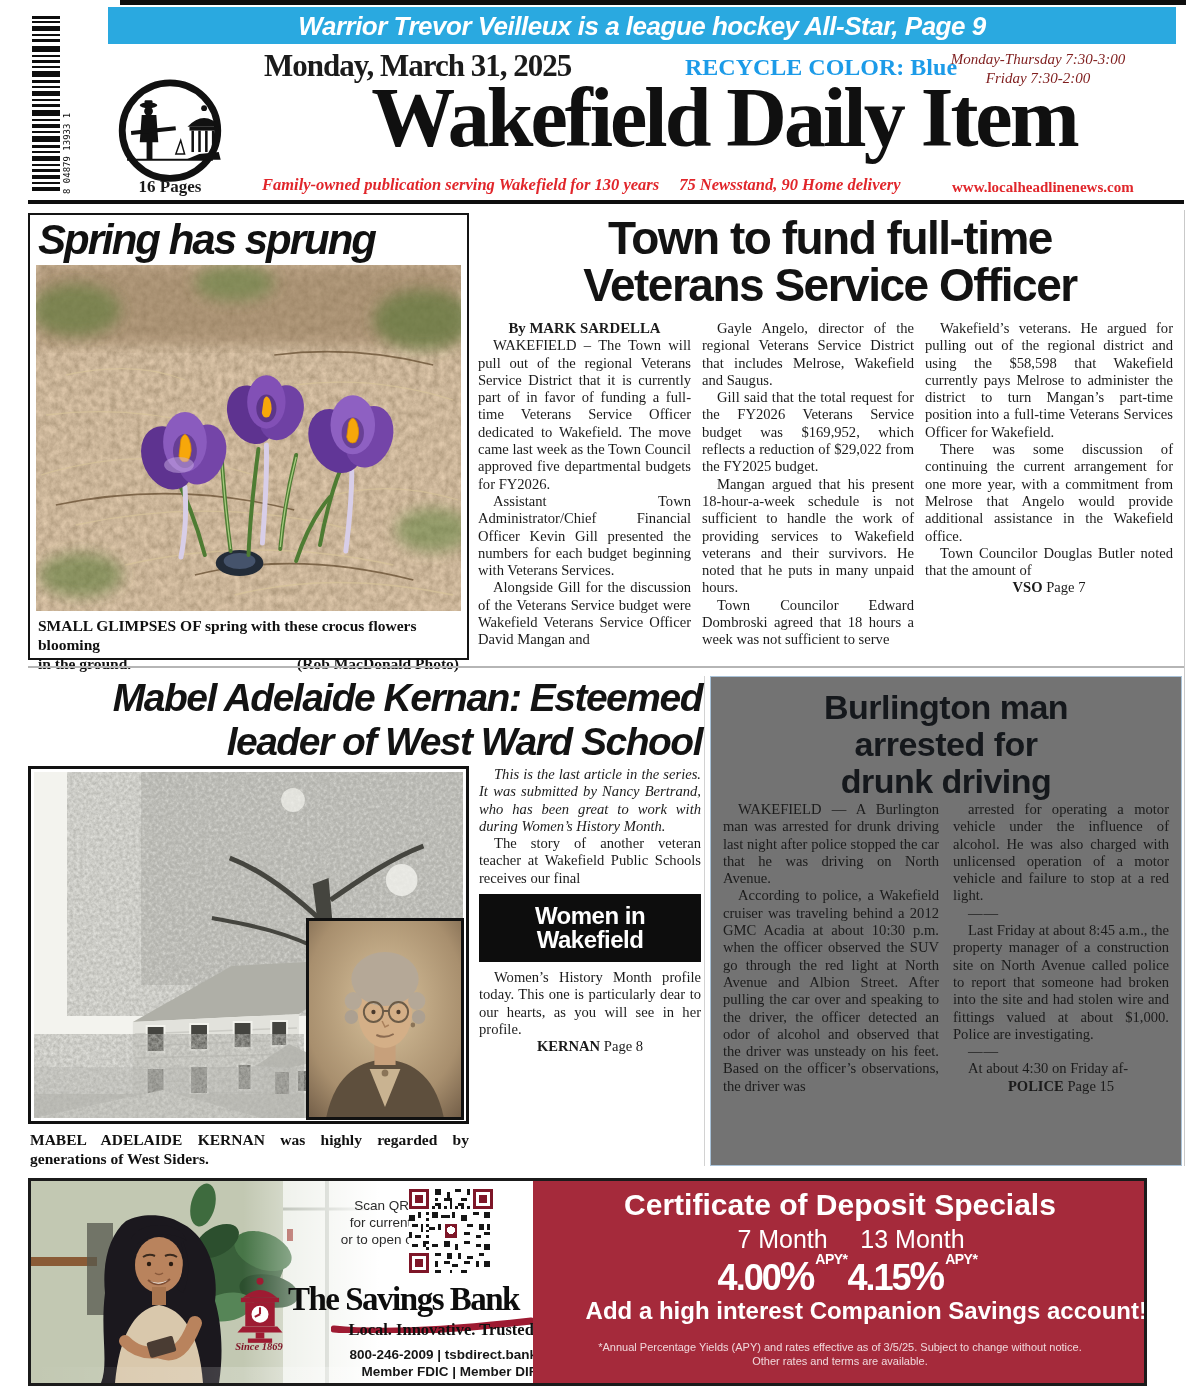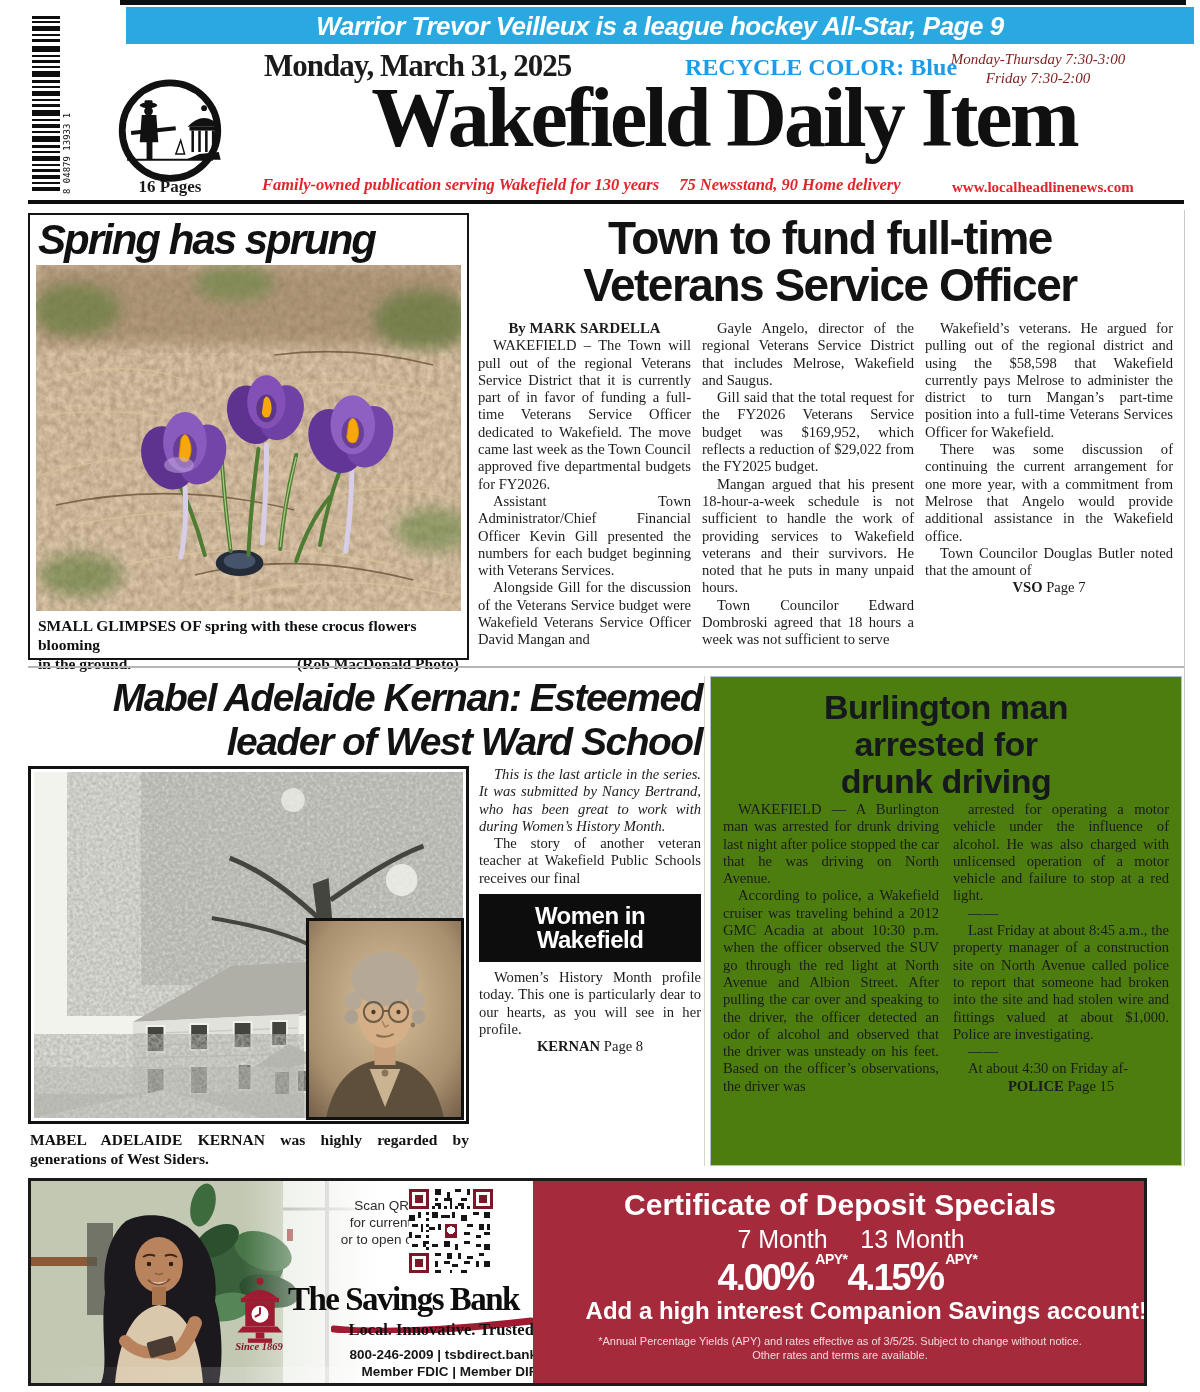--- a/index.html
+++ b/index.html
@@ -1,21 +1,21 @@
 <!DOCTYPE html>
 <html><head>
 <meta charset="utf-8">
 <style>
   html,body{margin:0;padding:0;}
   body{width:1200px;height:1392px;position:relative;background:#fff;
        font-family:"Liberation Serif",serif;color:#1b1b1b;overflow:hidden;}
   .abs{position:absolute;}
   
   #top-rule{left:120px;top:0;width:1066px;height:5px;background:#0e0e0e;}
-  #banner{left:126px;top:7px;width:1068px;height:37px;background:#2AA9E0;display:flex;
+  #banner{left:108px;top:7px;width:1068px;height:37px;background:#2AA9E0;display:flex;
           align-items:center;justify-content:center;color:#fff;
           font:italic 700 26px/1 "Liberation Sans",sans-serif;letter-spacing:-0.5px;}
   #barcode{left:30px;top:12px;width:46px;height:184px;}
   #logo{left:92px;top:76px;width:156px;height:102px;}
   #pages{left:92px;top:178px;width:156px;text-align:center;font:700 17px/1 "Liberation Serif",serif;}
   #date{left:264px;top:50px;font:700 31px/1 "Liberation Serif",serif;letter-spacing:-1px;}
   #recycle{left:685px;top:55px;font:700 24px/1 "Liberation Serif",serif;color:#1C9BE8;}
   #hours{left:938px;top:50px;width:200px;text-align:center;font:italic 400 15px/19px "Liberation Serif",serif;color:#7f1d1d;}
   #paper-title{left:295px;top:74px;width:858px;text-align:center;
      font:700 84px/1.05 "Liberation Serif",serif;letter-spacing:-3px;color:#101010;white-space:nowrap;}
@@ -52,21 +52,21 @@
   #kern-photo svg{display:block;width:100%;height:100%;}
   #kern-inset{left:306px;top:918px;width:158px;height:202px;border:3px solid #111;box-sizing:border-box;
      overflow:hidden;background:#C9B694;}
   #kern-inset svg{display:block;width:100%;height:100%;}
   #kern-cap{left:30px;top:1130px;width:439px;text-align:justify;}
   #kern-col{left:479px;top:766px;width:222px;}
   #kern-col .intro{font-style:italic;}
   #wiw-box{background:#0d0d0d;color:#fff;text-align:center;
      font:700 24px/1 "Liberation Sans",sans-serif;padding:10px 2px;margin:7px 0;letter-spacing:-0.5px;}
   
-  #police-box{left:710px;top:676px;width:472px;height:490px;background:#4d7c0f;
+  #police-box{left:710px;top:676px;width:472px;height:490px;background:#737373;
      border:1.5px solid #A9C2D8;box-sizing:border-box;}
   #police-head{margin:12px 8px 0;text-align:center;
      font:700 34px/37px "Liberation Sans",sans-serif;letter-spacing:-0.5px;color:#15181c;}
   #police-cols{position:absolute;top:124px;left:12px;right:12px;display:flex;gap:14px;}
   .pcol{flex:1;}
   .dash{text-indent:15px;letter-spacing:1px;}
   
   #ad{left:28px;top:1178px;width:1119px;height:208px;border:3px solid #1b1b1b;box-sizing:border-box;
       background:#fff;overflow:hidden;}
   #ad-photo{position:absolute;left:0;top:0;width:348px;height:100%;}
@@ -88,21 +88,21 @@
       color:#fff;text-align:center;font-family:"Liberation Sans",sans-serif;}
   #cd-title{margin-top:9px;font:700 30px/1 "Liberation Sans",sans-serif;}
   #cd-row{display:flex;justify-content:center;margin-top:5px;padding-left:15px;}
   .cd-term{font:400 25px/1.15 "Liberation Sans",sans-serif;}
   .cd-rate{font-weight:800;line-height:1;margin-top:2px;}
   .cd-rate .num{font-size:36px;letter-spacing:-2px;}
   .cd-rate .pct{font-size:40px;}
   .cd-rate .apy{font-size:14px;position:relative;top:-26px;letter-spacing:-0.5px;}
   #cd-comp{margin-top:2px;font:700 24px/1.1 "Liberation Sans",sans-serif;text-align:right;}
   .cd-disc{font:400 11px/14px "Liberation Sans",sans-serif;color:#F0D7DB;}
-  #cd-disc-wrap{margin-top:10px;}
+  #cd-disc-wrap{margin-top:16px;}
 </style>
 </head>
 <body>
 
 <div class="abs" id="top-rule"></div>
 <div class="abs" id="banner">
   <span>Warrior Trevor Veilleux is a league hockey All-Star, Page 9</span>
 </div>
 
 <div class="abs" id="barcode">

